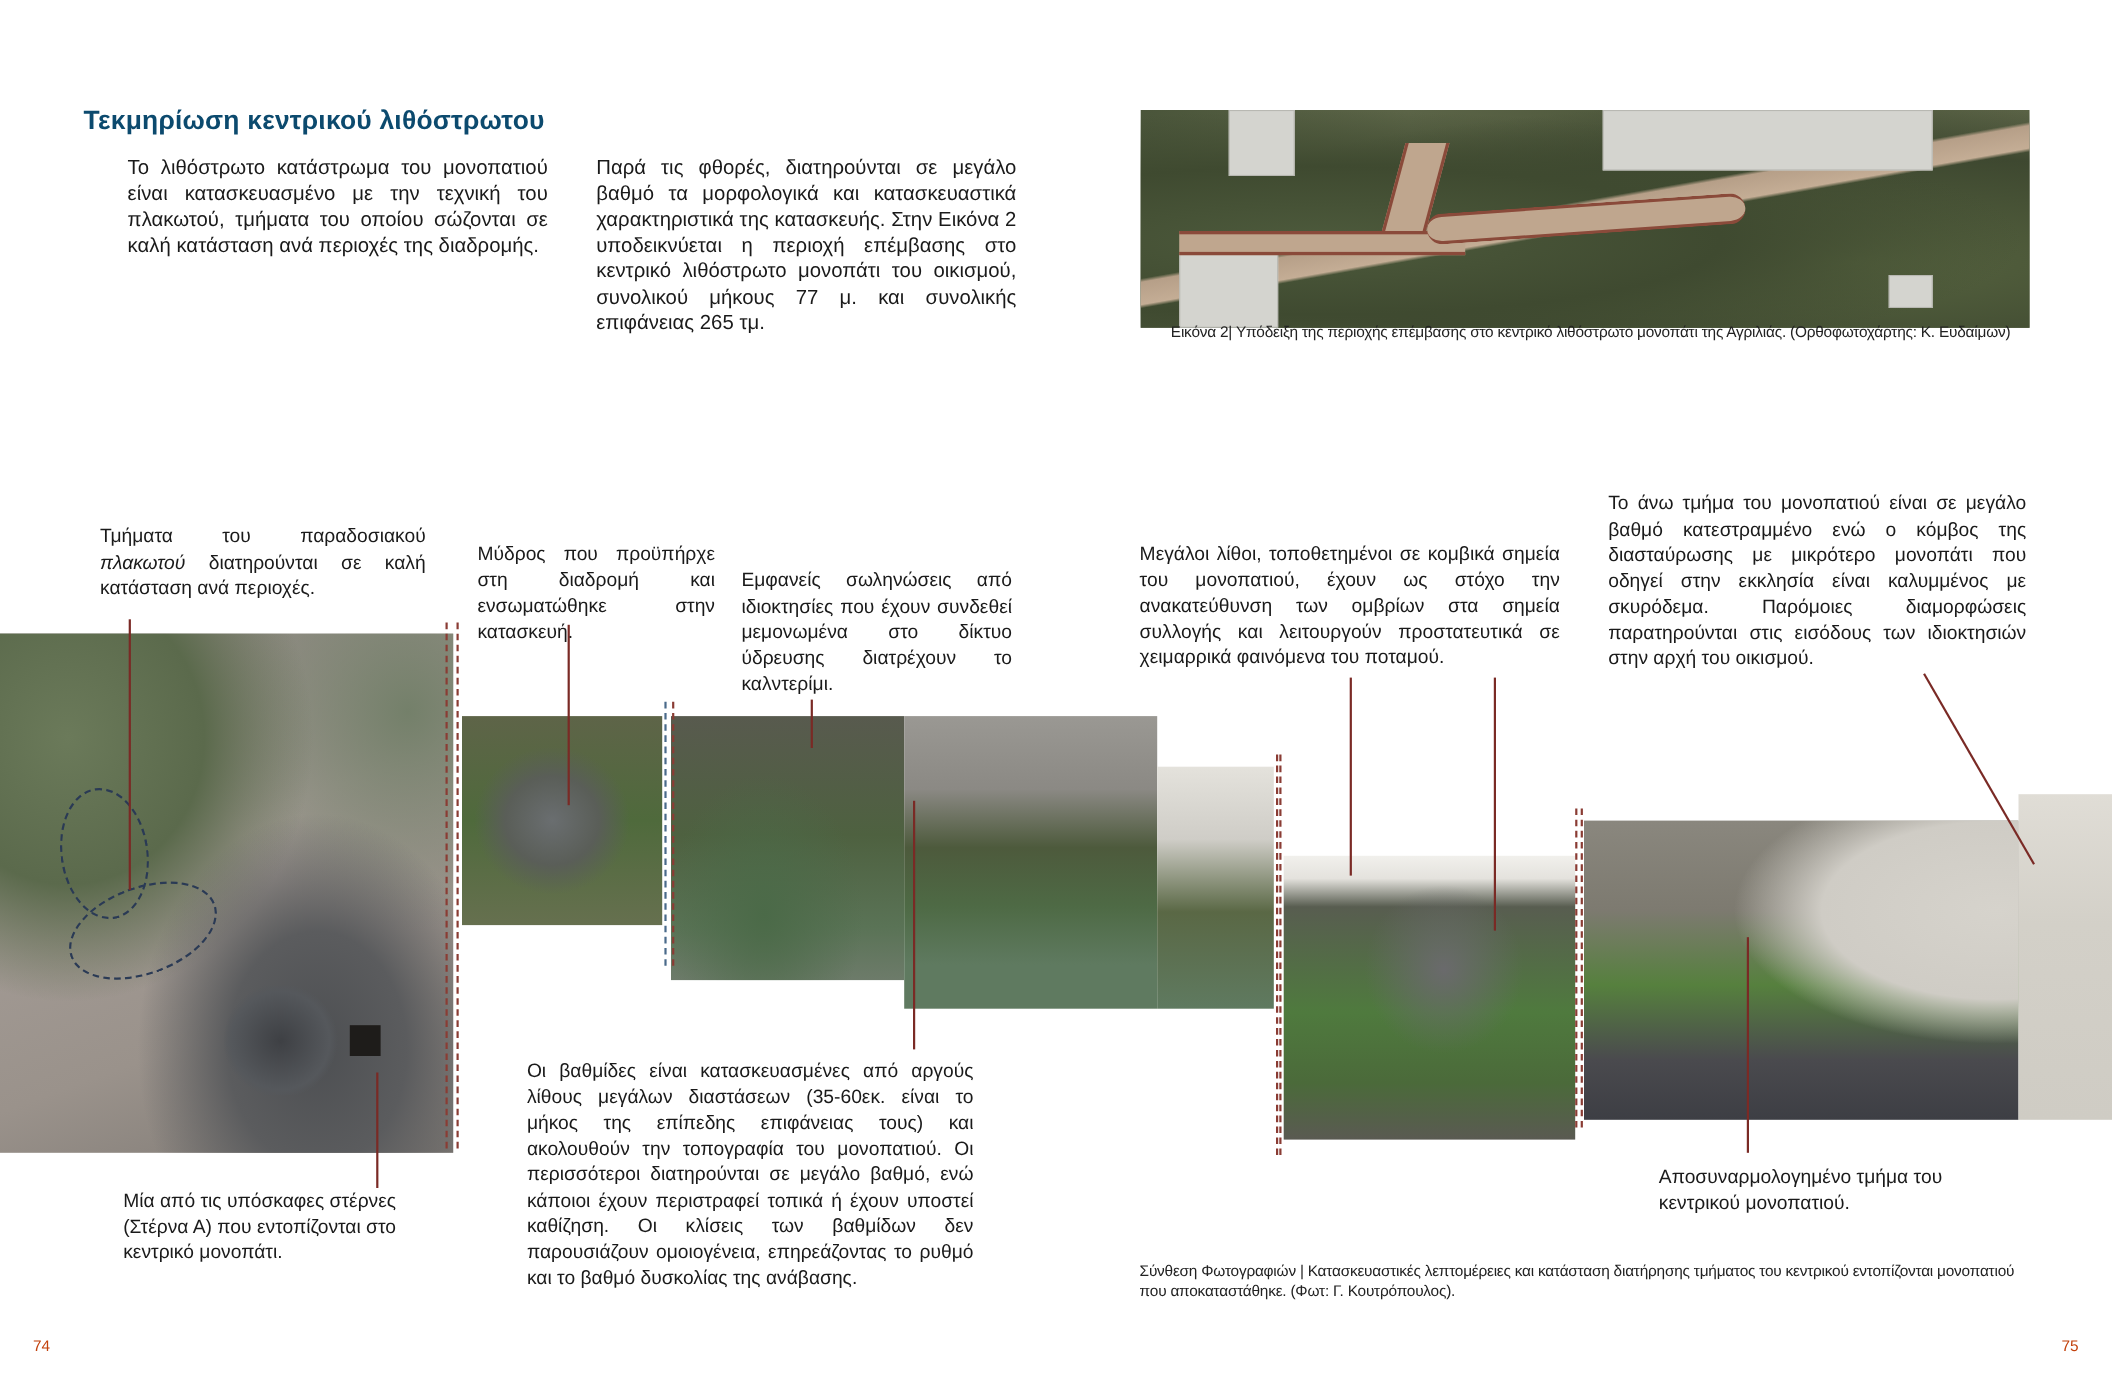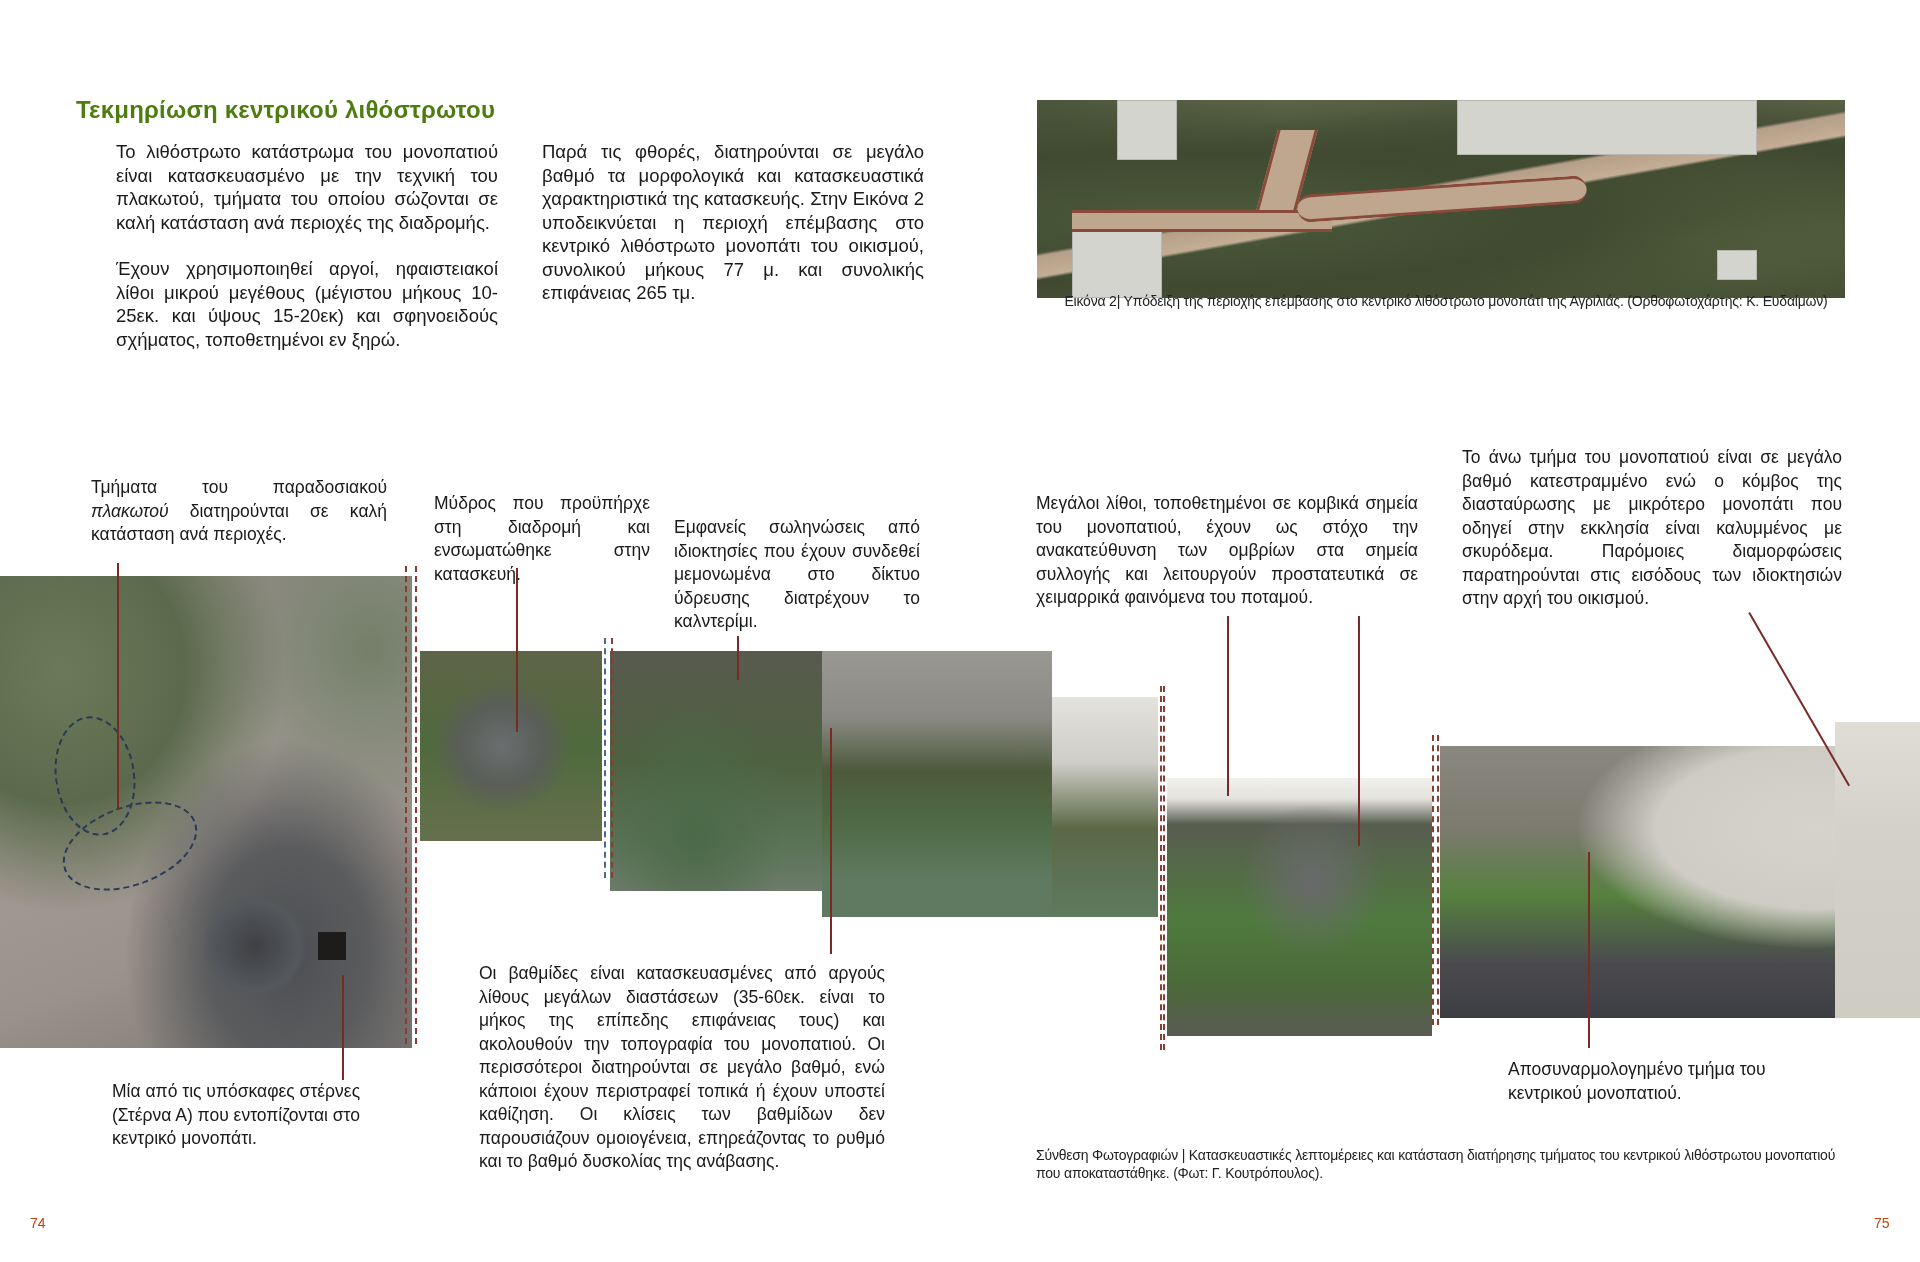--- a/index.html
+++ b/index.html
@@ -1,20 +1,20 @@
 <!DOCTYPE html>
 <html><head>
 <meta charset="utf-8">
 <style>
   * { box-sizing: border-box; margin: 0; padding: 0; }
   html, body { width: 1920px; height: 1262px; background: #ffffff; overflow: hidden; }
   body { position: relative; font-family: "Liberation Sans", "DejaVu Sans", sans-serif; color: #1a1a1a; }
 
   .abs { position: absolute; }
-  .heading { left: 76px; top: 96px; font-size: 24px; color: #4d7c0f; letter-spacing: 0.2px; }
+  .heading { left: 76px; top: 96px; font-size: 24px; color: #0c4a6e; letter-spacing: 0.2px; }
   .body-text { font-size: 18.5px; line-height: 23.5px; text-align: justify; margin-left: 40px; }
   .body-text p { margin-bottom: 23px; }
   .col1 { left: 76px; top: 140px; width: 382px; }
   .col2 { left: 502px; top: 140px; width: 382px; }
 
   .annot { font-size: 17.5px; line-height: 23.5px; text-align: justify; }
   .caption { font-size: 14px; line-height: 18px; color: #222; letter-spacing: -0.2px; }
   .page-num { font-size: 14px; color: #c2410c; }
 
   
@@ -66,21 +66,20 @@
   .leader { position: absolute; background: #7a2a25; width: 1.5px; }
   .leader-diag { position: absolute; height: 1.5px; background: #7a2a25; transform-origin: 0 0; }
 </style>
 </head>
 <body>
 
 <h1 class="abs heading">Τεκμηρίωση κεντρικού λιθόστρωτου</h1>
 
 <div class="abs body-text col1">
   <p>Το λιθόστρωτο κατάστρωμα του μονοπατιού είναι κατασκευασμένο με την τεχνική του πλακωτού, τμήματα του οποίου σώζονται σε καλή κατάσταση ανά περιοχές της διαδρομής.</p>
-  <p>Έχουν χρησιμοποιηθεί αργοί, ηφαιστειακοί λίθοι μικρού μεγέθους (μέγιστου μήκους 10-25εκ. και ύψους 15-20εκ) και σφηνοειδούς σχήματος, τοποθετημένοι εν ξηρώ.</p>
 </div>
 
 <div class="abs body-text col2">
   <p>Παρά τις φθορές, διατηρούνται σε μεγάλο βαθμό τα μορφολογικά και κατασκευαστικά χαρακτηριστικά της κατασκευής. Στην Εικόνα 2 υποδεικνύεται η περιοχή επέμβασης στο κεντρικό λιθόστρωτο μονοπάτι του οικισμού, συνολικού μήκους 77 μ. και συνολικής επιφάνειας 265 τμ.</p>
 </div>
 
 <div class="photo ortho">
   <div class="roof" style="left:80px;top:0;width:60px;height:60px;"></div>
   <div class="roof" style="left:420px;top:0;width:300px;height:55px;"></div>
   <div class="roof" style="left:35px;top:130px;width:90px;height:68px;"></div>
@@ -128,16 +127,16 @@
   <span>Τμήματα του παραδοσιακού </span><em>πλακωτού</em><span> διατηρούνται σε καλή κατάσταση ανά περιοχές.</span>
 </div>
 <div class="abs annot" style="left:434px;top:492px;width:216px;">Μύδρος που προϋπήρχε στη διαδρομή και ενσωματώθηκε στην κατασκευή.</div>
 <div class="abs annot" style="left:674px;top:516px;width:246px;">Εμφανείς σωληνώσεις από ιδιοκτησίες που έχουν συνδεθεί μεμονωμένα στο δίκτυο ύδρευσης διατρέχουν το καλντερίμι.</div>
 <div class="abs annot" style="left:1036px;top:492px;width:382px;">Μεγάλοι λίθοι, τοποθετημένοι σε κομβικά σημεία του μονοπατιού, έχουν ως στόχο την ανακατεύθυνση των ομβρίων στα σημεία συλλογής και λειτουργούν προστατευτικά σε χειμαρρικά φαινόμενα του ποταμού.</div>
 <div class="abs annot" style="left:1462px;top:446px;width:380px;">Το άνω τμήμα του μονοπατιού είναι σε μεγάλο βαθμό κατεστραμμένο ενώ ο κόμβος της διασταύρωσης με μικρότερο μονοπάτι που οδηγεί στην εκκλησία είναι καλυμμένος με σκυρόδεμα. Παρόμοιες διαμορφώσεις παρατηρούνται στις εισόδους των ιδιοκτησιών στην αρχή του οικισμού.</div>
 <div class="abs annot" style="left:112px;top:1080px;width:280px;text-align:left;">Μία από τις υπόσκαφες στέρνες (Στέρνα Α) που εντοπίζονται στο κεντρικό μονοπάτι.</div>
 <div class="abs annot" style="left:479px;top:962px;width:406px;">Οι βαθμίδες είναι κατασκευασμένες από αργούς λίθους μεγάλων διαστάσεων (35-60εκ. είναι το μήκος της επίπεδης επιφάνειας τους) και ακολουθούν την τοπογραφία του μονοπατιού. Οι περισσότεροι διατηρούνται σε μεγάλο βαθμό, ενώ κάποιοι έχουν περιστραφεί τοπικά ή έχουν υποστεί καθίζηση. Οι κλίσεις των βαθμίδων δεν παρουσιάζουν ομοιογένεια, επηρεάζοντας το ρυθμό και το βαθμό δυσκολίας της ανάβασης.</div>
 <div class="abs annot" style="left:1508px;top:1058px;width:310px;text-align:left;">Αποσυναρμολογημένο τμήμα του κεντρικού μονοπατιού.</div>
 
-<div class="abs caption" style="left:1036px;top:1146px;width:810px;">Σύνθεση Φωτογραφιών | Κατασκευαστικές λεπτομέρειες και κατάσταση διατήρησης τμήματος του κεντρικού λιθόστρωτου μονοπατιού που αποκαταστάθηκε. (Φωτ: Γ. Κουτρόπουλος).</div>
+<div class="abs caption" style="left:1036px;top:1146px;width:810px;">Σύνθεση Φωτογραφιών | Κατασκευαστικές λεπτομέρειες και κατάσταση διατήρησης τμήματος του κεντρικού εντοπίζονται μονοπατιού που αποκαταστάθηκε. (Φωτ: Γ. Κουτρόπουλος).</div>
 
 <div class="abs page-num" style="left:30px;top:1215px;">74</div>
 <div class="abs page-num" style="left:1874px;top:1215px;">75</div>
 
 </body></html>

